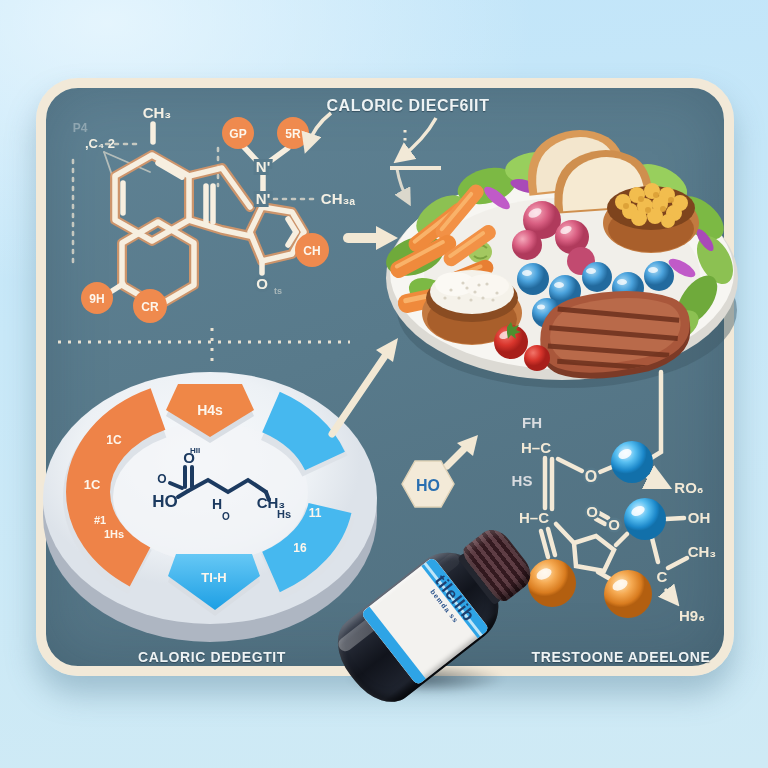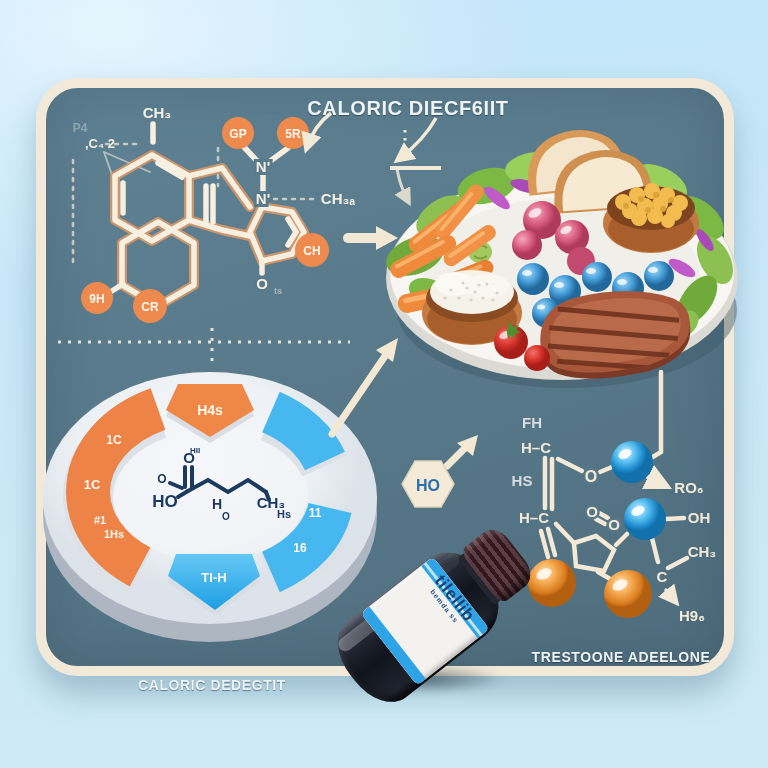--- a/index.html
+++ b/index.html
@@ -12,28 +12,28 @@
     background:radial-gradient(ellipse at 30% 30%,rgba(240,250,255,.75),rgba(240,250,255,0) 70%);}
   .card{
     position:absolute;left:36px;top:78px;width:678px;height:578px;
     background:linear-gradient(160deg,#5f8294 0%,#587a8b 45%,#4f6e7e 100%);
     border:10px solid #f2e9d8;border-radius:42px;
     box-shadow:0 18px 30px rgba(80,120,145,.38),inset 0 0 60px rgba(30,55,70,.25);
   }
   .abs{position:absolute;}
   .title{
     position:absolute;left:288px;top:97px;width:240px;text-align:center;
-    color:#eef3f4;font-size:20px;font-weight:800;letter-spacing:.6px;
+    color:#eef3f4;font-size:16px;font-weight:800;letter-spacing:.6px;
     text-shadow:0 1px 1px rgba(20,40,55,.5);
   }
   .caption{
     position:absolute;top:649px;color:#eef3f4;font-size:14px;font-weight:800;
     letter-spacing:.6px;text-align:center;text-shadow:0 1px 1px rgba(20,40,55,.5);
   }
-  .caption.left{left:112px;width:200px;margin-top:28px;}
+  .caption.left{left:112px;width:200px;}
   .caption.right{left:516px;width:210px;}
   svg text{font-family:"Liberation Sans","DejaVu Sans",sans-serif;}
   
   .bottle-shadow{position:absolute;left:346px;top:664px;width:160px;height:30px;
     background:radial-gradient(ellipse at center,rgba(10,22,32,.5),rgba(10,22,32,0) 70%);
     filter:blur(3px);}
   .bottle{position:absolute;left:330px;top:536px;width:214px;height:152px;
     transform:rotate(-38deg);transform-origin:50% 50%;}
   .bottle .body{position:absolute;left:0;top:28px;width:170px;height:96px;
     background:linear-gradient(180deg,#525a68 0%,#272c38 16%,#11141c 52%,#1f242f 88%,#0c0f16 100%);

